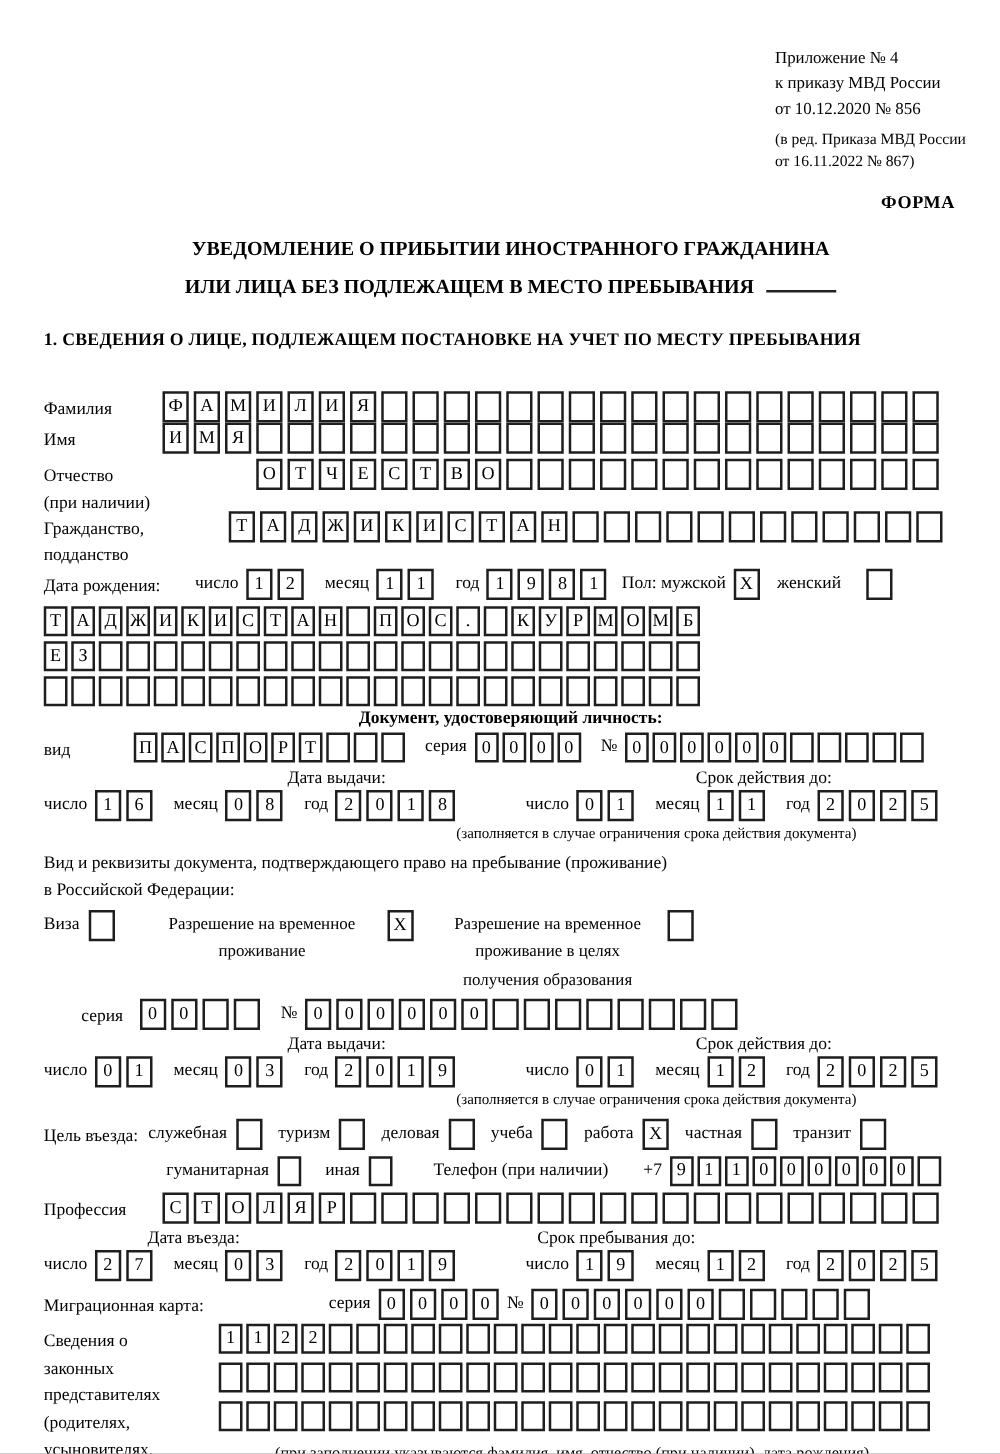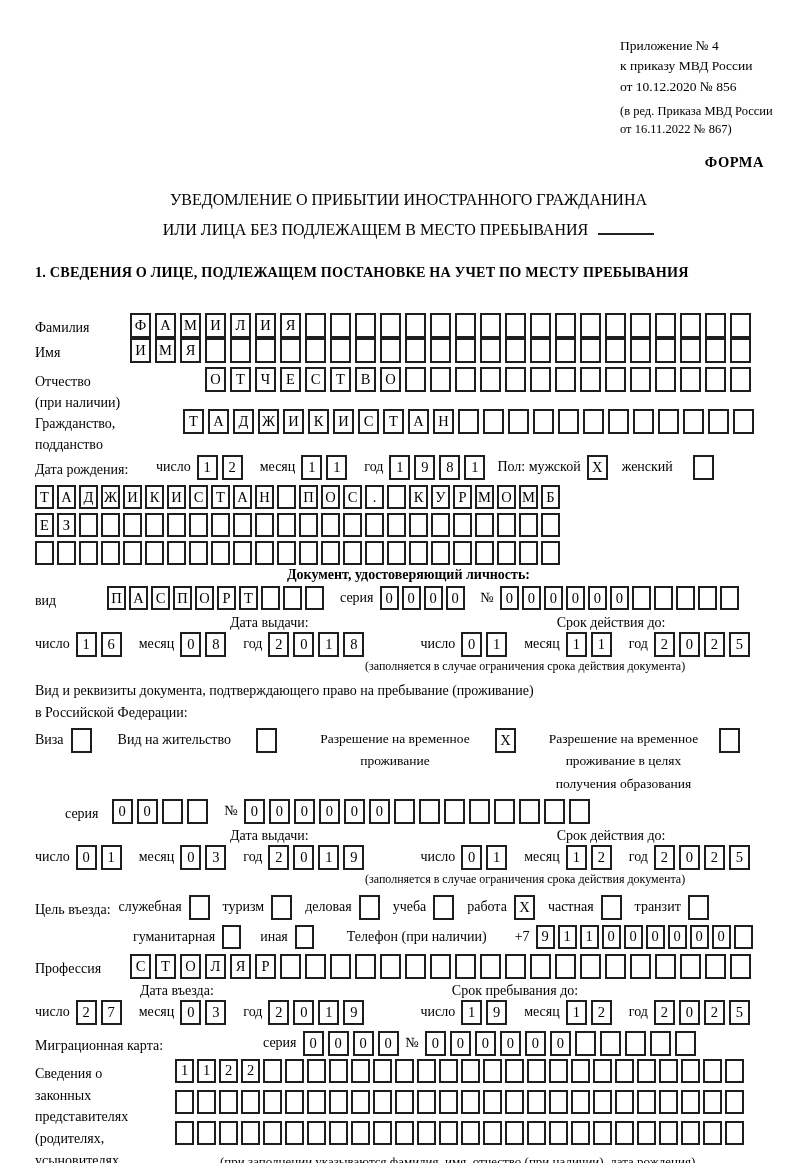--- a/index.html
+++ b/index.html
@@ -7,21 +7,21 @@
   .page {
     width: 800px; height: 1163px; margin: 0 auto;
     background: #ffffff; color: #000;
     font-family: "Liberation Serif", "DejaVu Serif", serif;
     font-size: 14px; padding: 36px 18px 0 35px;
     position: relative; overflow: hidden;
   }
   .appendix { margin-left: 585px; font-size: 13.5px; line-height: 1.5; }
   .appendix .rev { font-size: 12.5px; line-height: 1.45; margin-top: 5px; }
   .forma { text-align: right; font-weight: bold; font-size: 14.5px; margin: 16px 18px 0 0; letter-spacing: .5px; }
-  .title { text-align: center; font-weight: normal; font-size: 16px; line-height: 1.85; margin-top: 14px; }
+  .title { text-align: center; font-weight: bold; font-size: 16px; line-height: 1.85; margin-top: 14px; }
   .blank-line { display:inline-block; width: 56px; border-bottom: 2px solid #222; height: 14px; margin-left: 10px; }
   .sec-head { font-weight: bold; font-size: 14.2px; margin-top: 20px; letter-spacing: .2px; }
 
   .frow { display: flex; align-items: flex-start; }
   .lbl { font-size: 14px; line-height: 1.5; padding-top: 4px; flex: none; }
   .cells { display: flex; flex: none; }
   .cell {
     width: 21px; height: 25px; border: 2px solid #1e1e1e; margin-right: 4px;
     display: inline-flex; align-items: center; justify-content: center;
     font-size: 14.5px; flex: none; background: #fff;
@@ -380,26 +380,20 @@
   <div style="margin-top:9px">Вид и реквизиты документа, подтверждающего право на пребывание (проживание)</div>
   <div style="margin-top:6px">в Российской Федерации:</div>
 
   <div class="frow" style="margin-top:7px">
     <span class="opt">
       <span class="olabel">Виза</span>
       <span class="cells">
           <span class="cell"></span>
         </span>
     </span>
-    <span class="opt" style="margin-left:22px">
-      <span class="olabel">Вид на жительство</span>
-      <span class="cells" style="margin-left:18px">
-          <span class="cell"></span>
-        </span>
-    </span>
     <span class="opt" style="margin-left:24px">
       <span class="plabel" style="width:180px">
         <span>Разрешение на временное</span><br>
         <span>проживание</span>
       </span>
       <span class="cells" style="margin-left:10px">
           <span class="cell">X</span>
         </span>
     </span>
     <span class="opt" style="margin-left:16px">
@@ -582,21 +576,21 @@
         <span class="cell"></span>
         <span class="cell"></span>
         <span class="cell"></span>
         <span class="cell"></span>
         <span class="cell"></span>
         <span class="cell"></span>
       </span>
   </div>
 
   <div class="frow" style="margin-top:4px">
-    <span class="dhead" style="margin-left:105px">Дата въезда:</span>
+    <span class="dhead" style="margin-left:83px">Дата въезда:</span>
     <span class="dhead" style="margin-left:238px">Срок пребывания до:</span>
   </div>
   <div class="frow" style="margin-top:1px">
     <span class="w first">число</span>
     <span class="cells">
         <span class="cell">2</span>
         <span class="cell">7</span>
       </span>
     <span class="w">месяц</span>
     <span class="cells">

